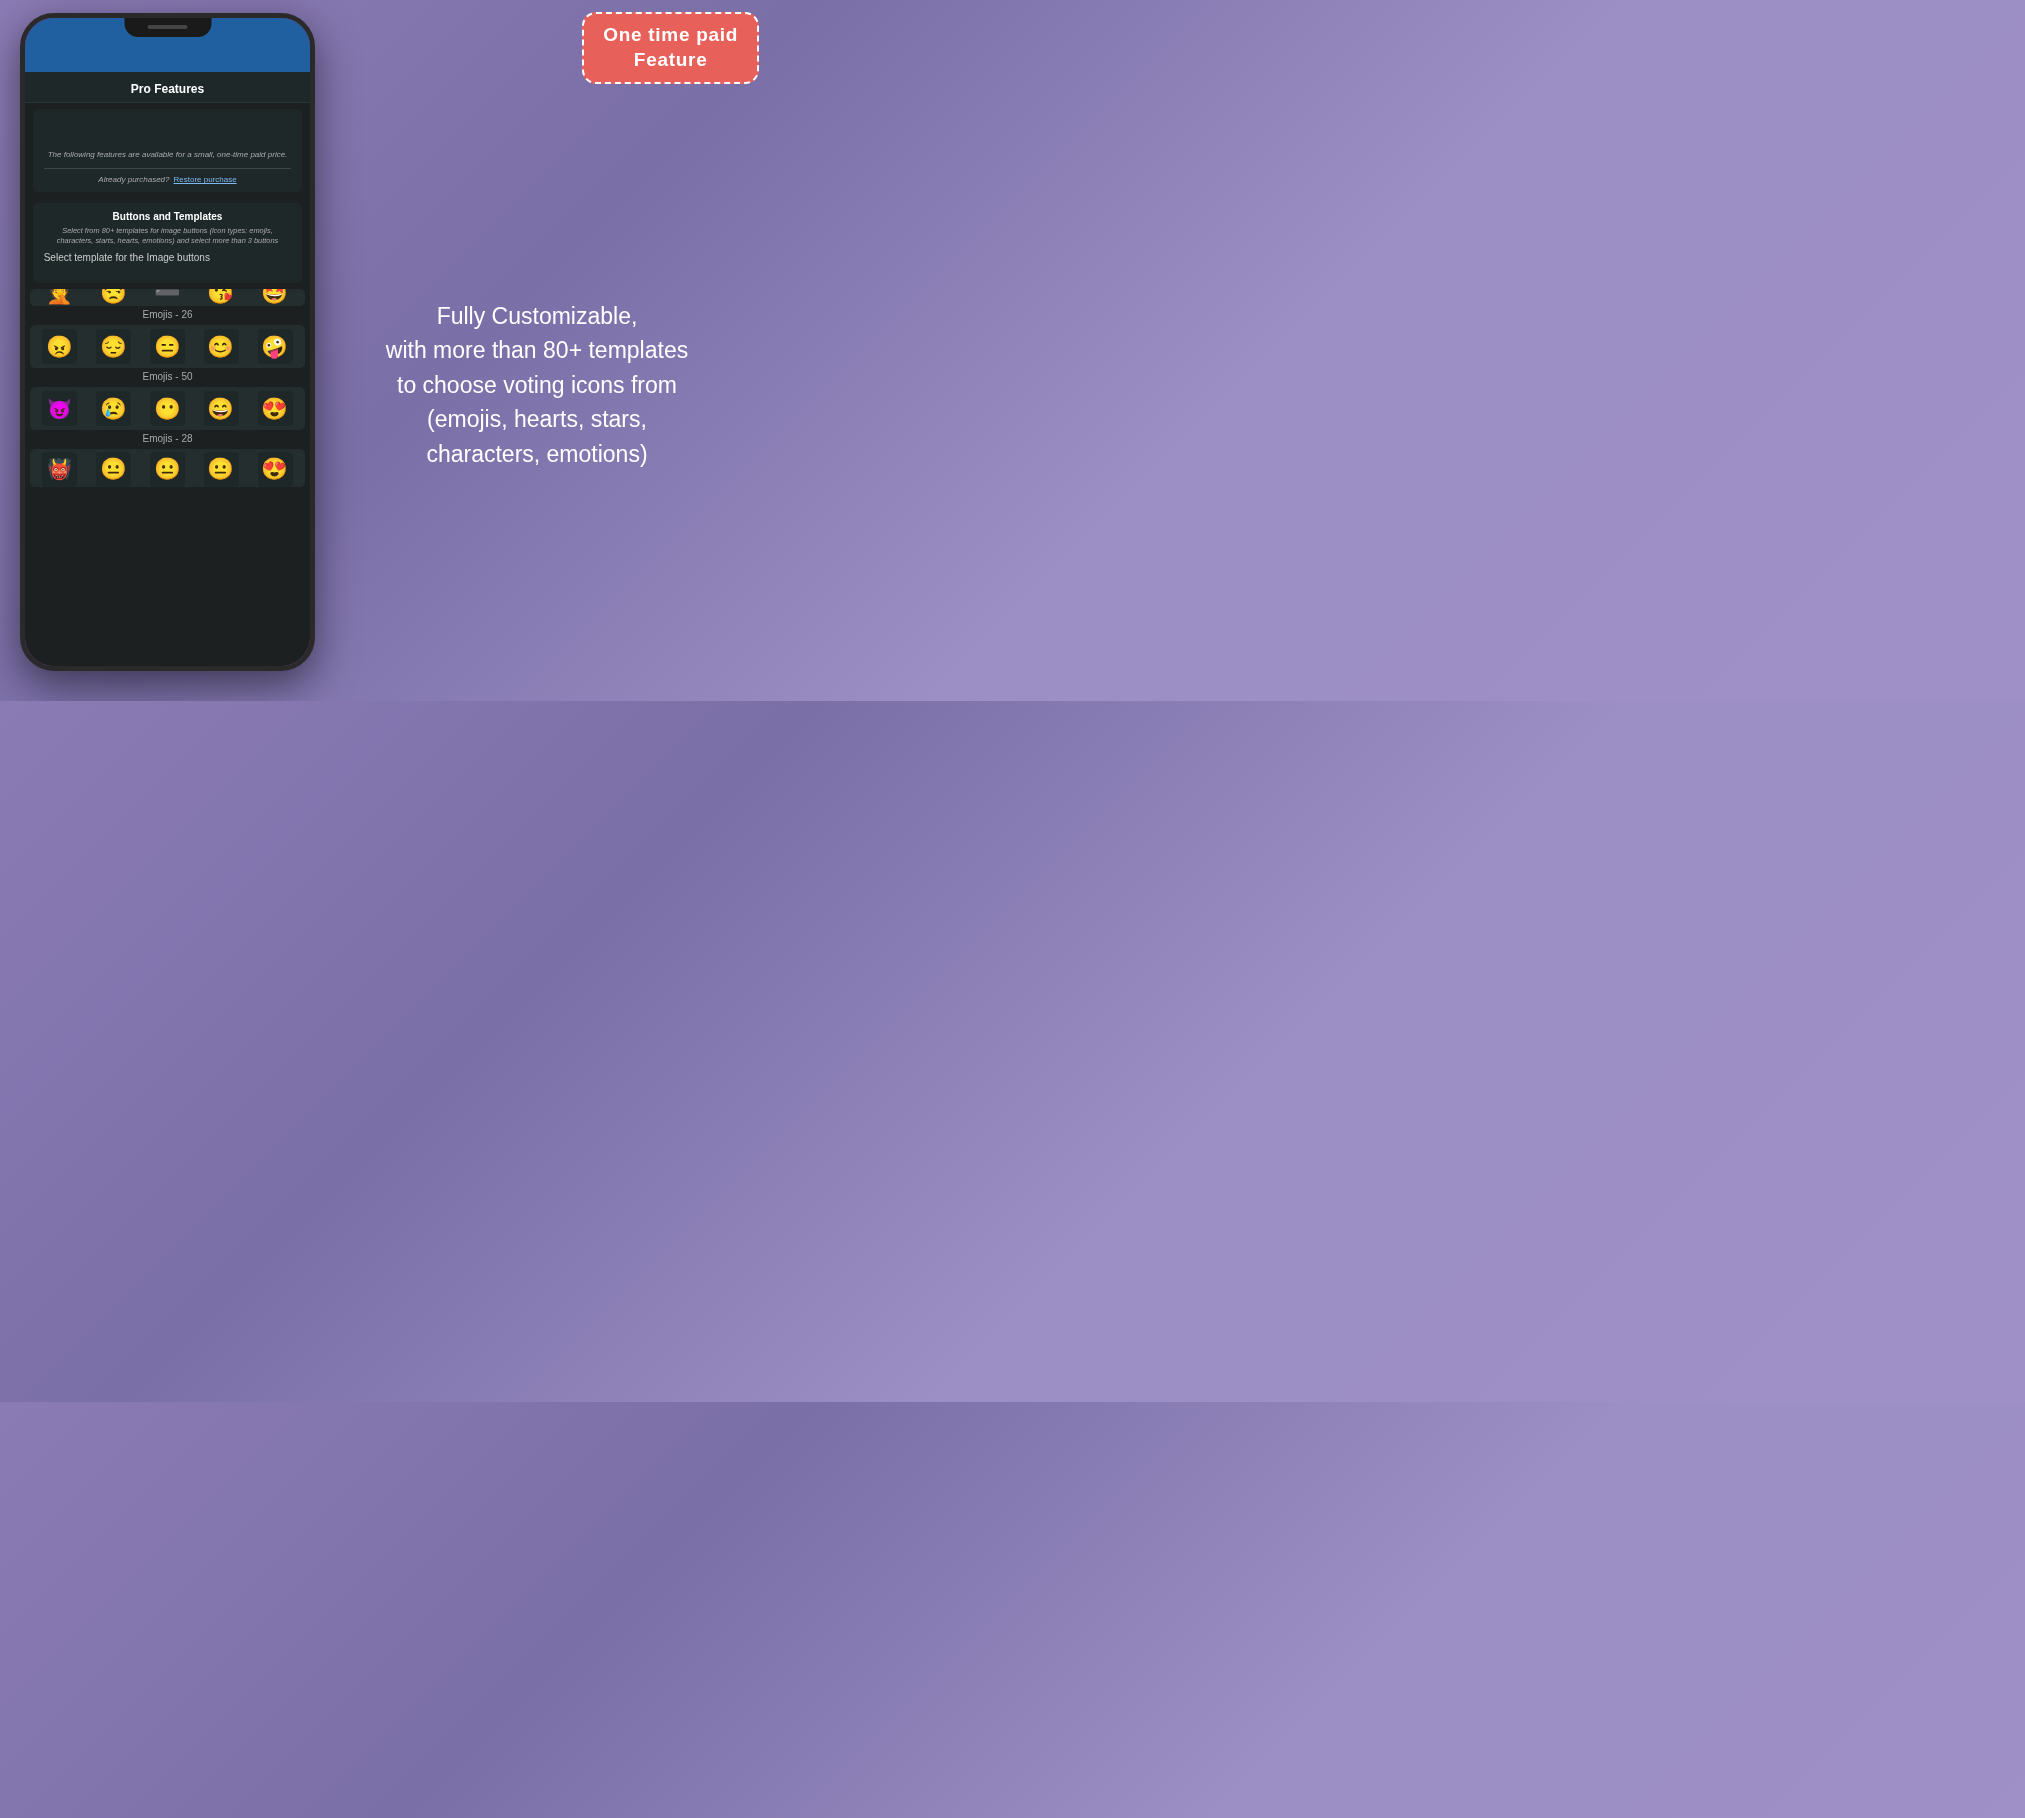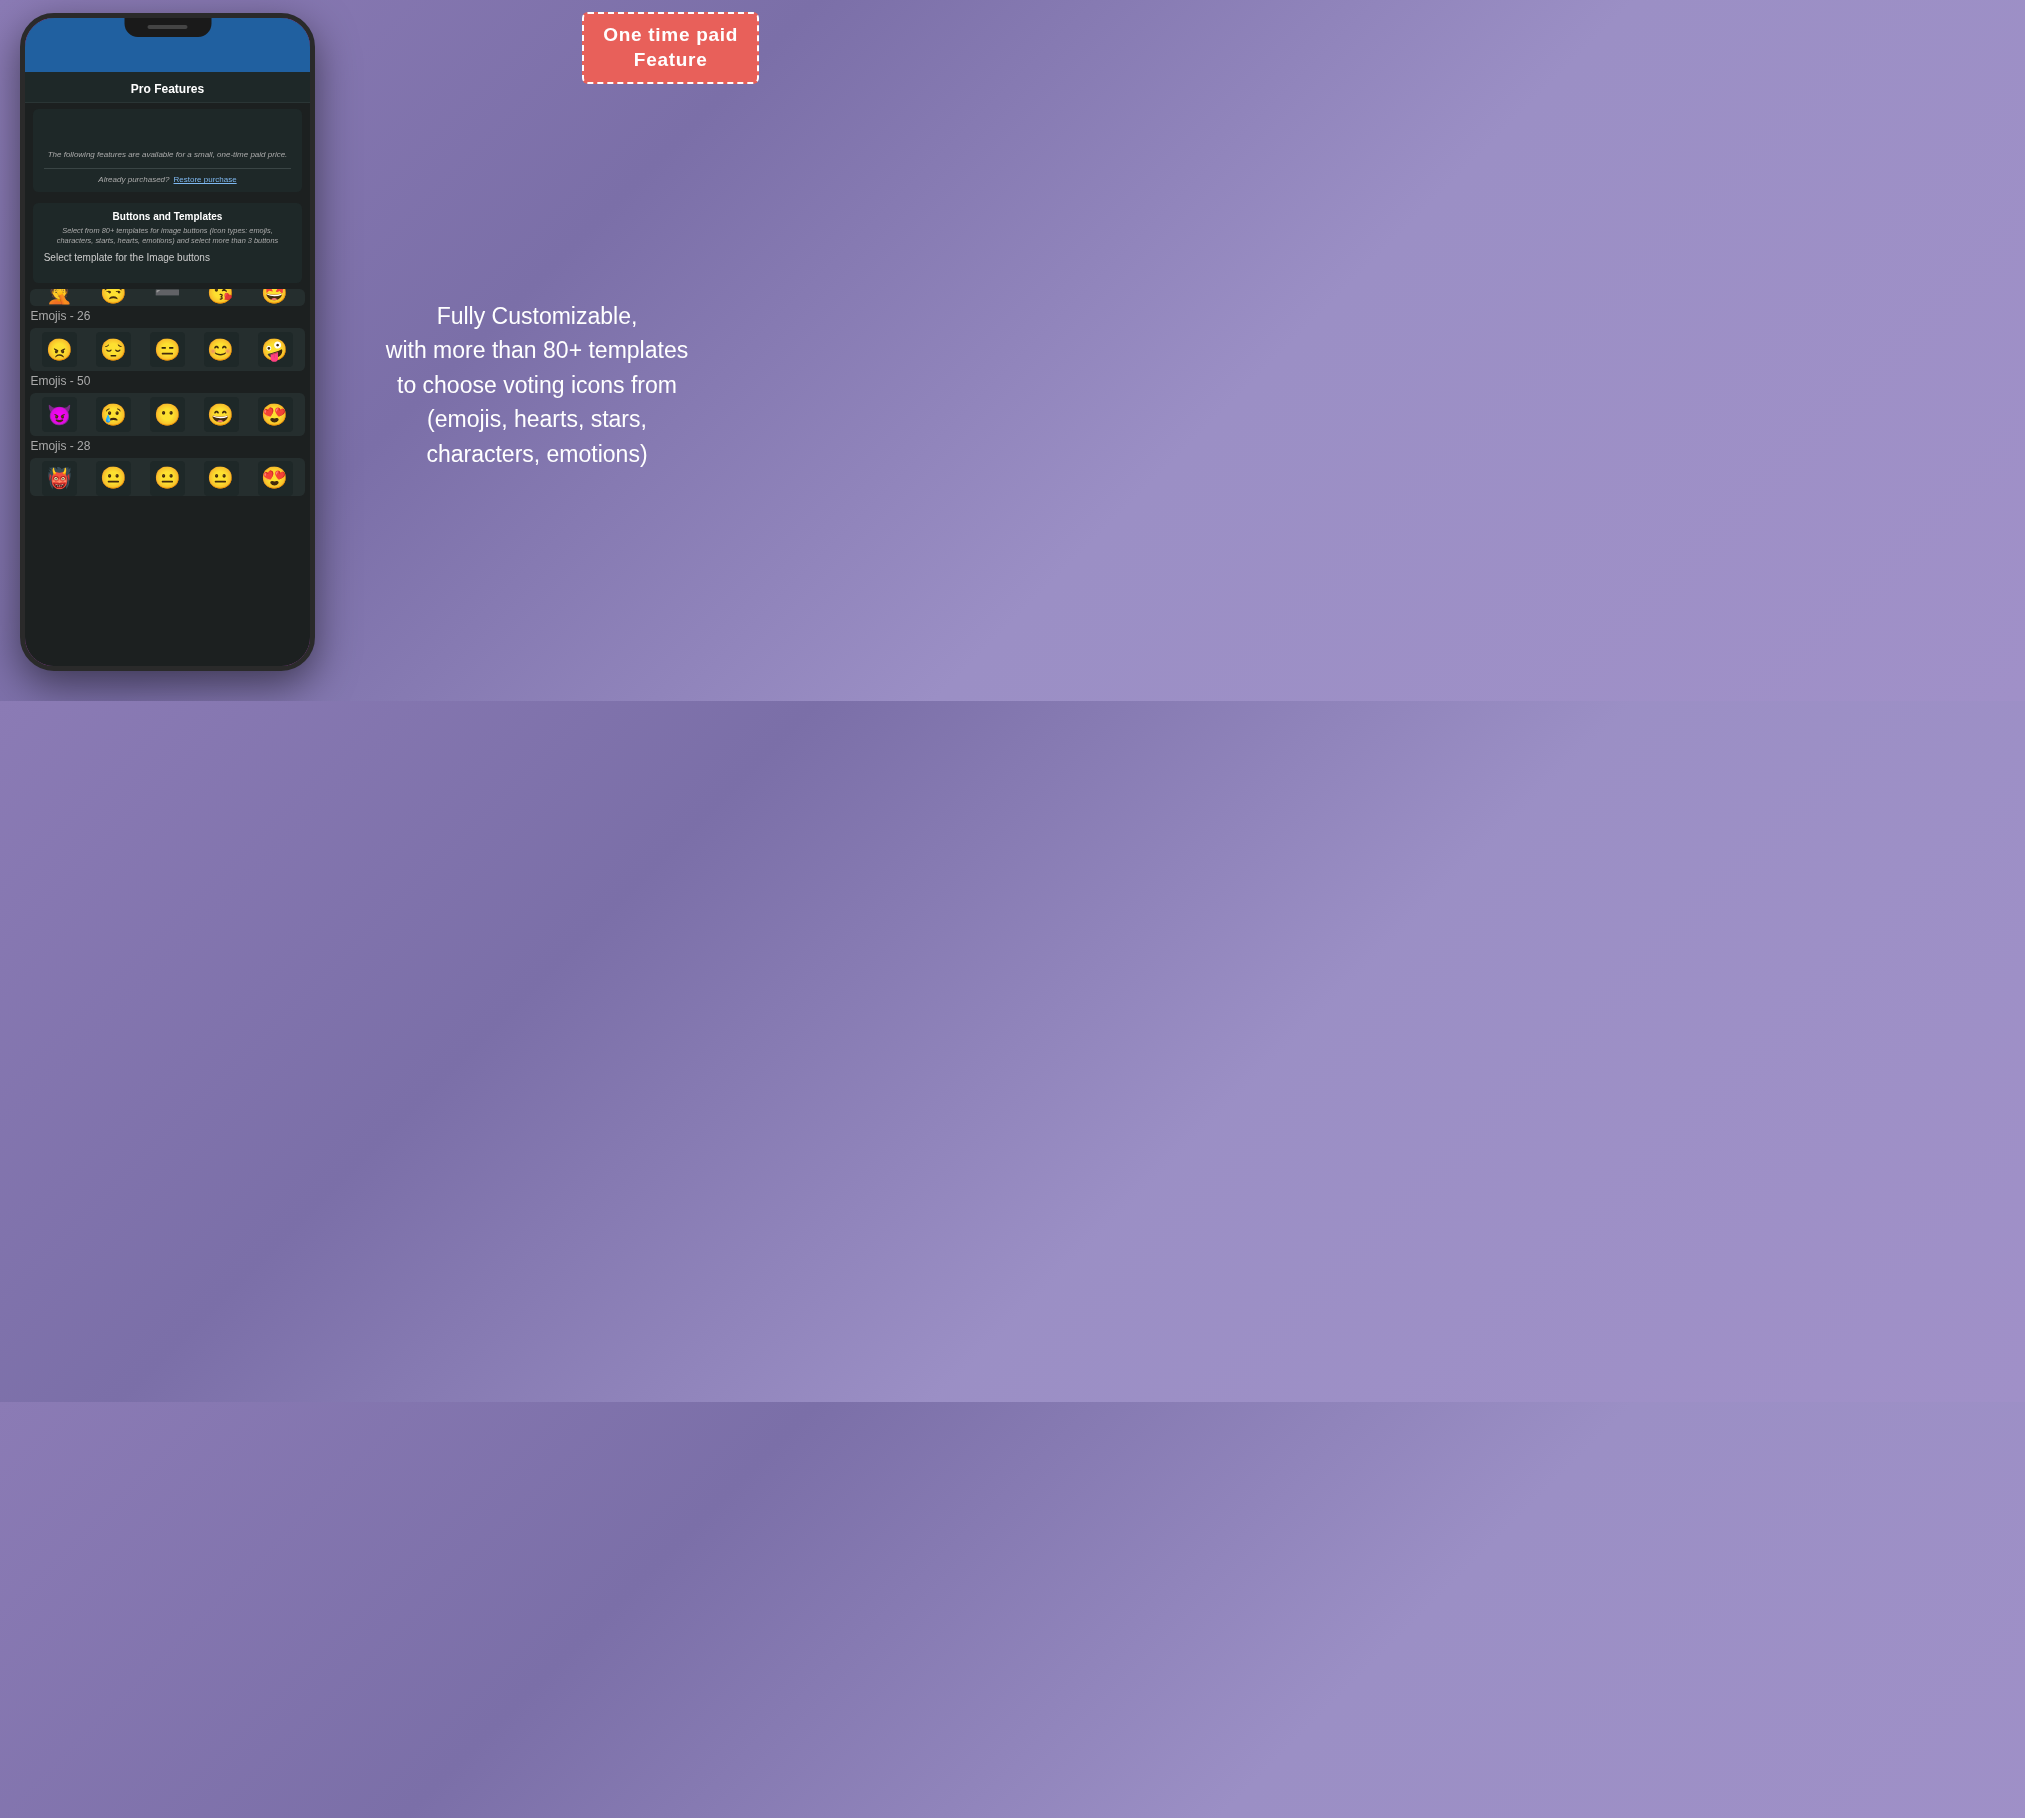--- a/index.html
+++ b/index.html
@@ -13,21 +13,21 @@
       overflow: hidden;
     }
 
     
     .badge-container {
       position: absolute;
       top: 12px;
       right: 20px;
       border: 2px dashed #fff;
       background: #e8605a;
-      border-radius: 6px;
+      border-radius: 14px;
       padding: 9.4px 19px;
       text-align: center;
       z-index: 10;
     }
 
     .badge-text {
       color: #fff;
       font-size: 19px;
       font-weight: bold;
       line-height: 1.3;
@@ -230,21 +230,22 @@
       height: 35px;
       display: flex;
       align-items: center;
       justify-content: center;
       border-radius: 4px;
       background: #1e2828;
     }
 
     .emoji-label {
       color: #aaa;
-      font-size: 12px;
+      font-size: 10px;
+      text-align: center;
       margin: 2.7px 0 5.4px;
     }
 
     
     .emoji-row-clipped {
       display: flex;
       justify-content: space-around;
       padding: 0px 2.7px;
       background: #252e2e;
       border-radius: 5.4px;

